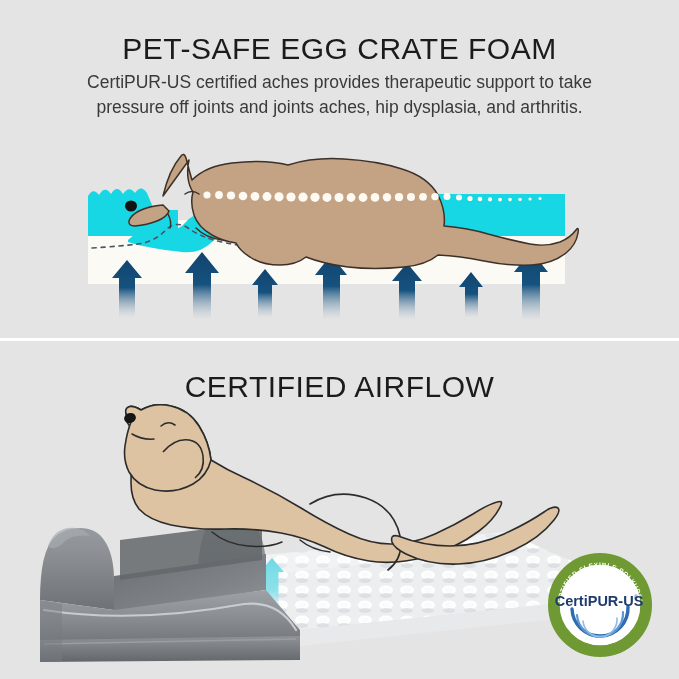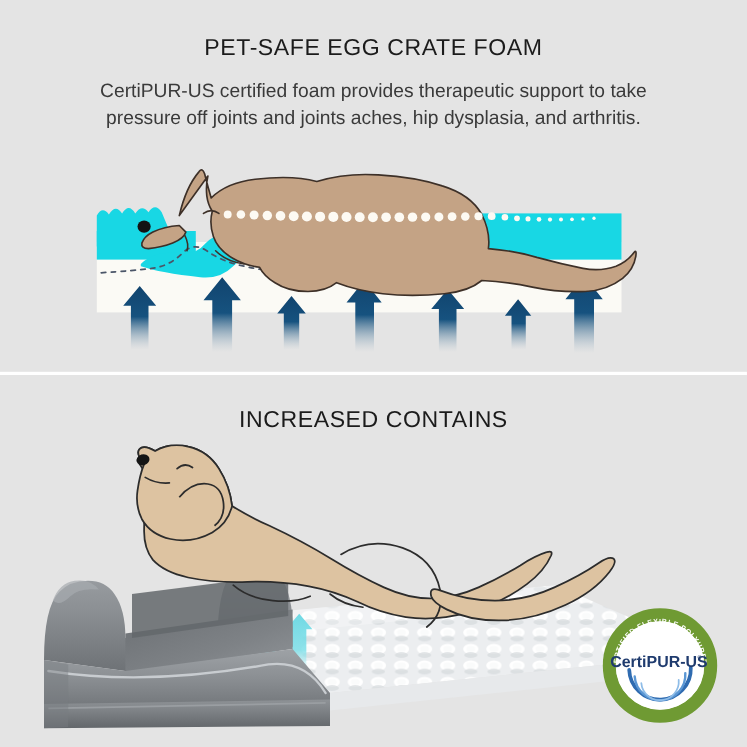--- a/index.html
+++ b/index.html
@@ -37,21 +37,21 @@
     background: #ffffff;
   }
 
   
   .heading {
     position: absolute;
     left: 0;
     width: 679px;
     text-align: center;
     color: #1b1b1b;
-    font-size: 21px;
+    font-size: 30px;
     font-weight: 400;
     letter-spacing: 0.5px;
     white-space: nowrap;
   }
   #title-top    { top: 32px; }
   #title-bottom { top: 370px; }
 
   .subcopy {
     position: absolute;
     left: 18px;
@@ -76,21 +76,21 @@
 </head>
 <body>
 
 <div id="page">
 
   <div class="panel" id="panel-top">
 
     <div class="heading" id="title-top">PET-SAFE EGG CRATE FOAM</div>
 
     <div class="subcopy">
-      <span class="subcopy-line">CertiPUR-US certified foam provides therapeutic support to take</span>
+      <span class="subcopy-line">CertiPUR-US certified aches provides therapeutic support to take</span>
       <span class="subcopy-line">pressure off joints and joints aches, hip dysplasia, and arthritis.</span>
     </div>
 
     <svg class="art" id="art-top" viewBox="0 0 679 200">
       <defs>
         <linearGradient id="arrowFade" x1="0" y1="0" x2="0" y2="1">
           <stop offset="0%" stop-color="#11446e" stop-opacity="1"></stop>
           <stop offset="48%" stop-color="#16527f" stop-opacity="1"></stop>
           <stop offset="100%" stop-color="#9fb6c6" stop-opacity="0"></stop>
         </linearGradient>
@@ -198,21 +198,21 @@
           <circle cx="540" cy="66.4" r="1.5"></circle>
         </g>
       </g>
     </svg>
   </div>
 
   <div class="panel-divider"></div>
 
   <div class="panel" id="panel-bottom">
 
-    <div class="heading" id="title-bottom" style="top:29px;">INCREASED CONTAINS</div>
+    <div class="heading" id="title-bottom" style="top:29px;">CERTIFIED AIRFLOW</div>
 
     <svg class="art" id="art-bottom" style="top:63px;" viewBox="0 0 679 275">
       <defs>
         <linearGradient id="bolsterFace" x1="0" y1="0" x2="0" y2="1">
           <stop offset="0%" stop-color="#9ea2a6"></stop>
           <stop offset="45%" stop-color="#8b8f93"></stop>
           <stop offset="100%" stop-color="#6e7276"></stop>
         </linearGradient>
         <linearGradient id="bolsterInner" x1="0" y1="0" x2="1" y2="1">
           <stop offset="0%" stop-color="#6b6f73"></stop>

